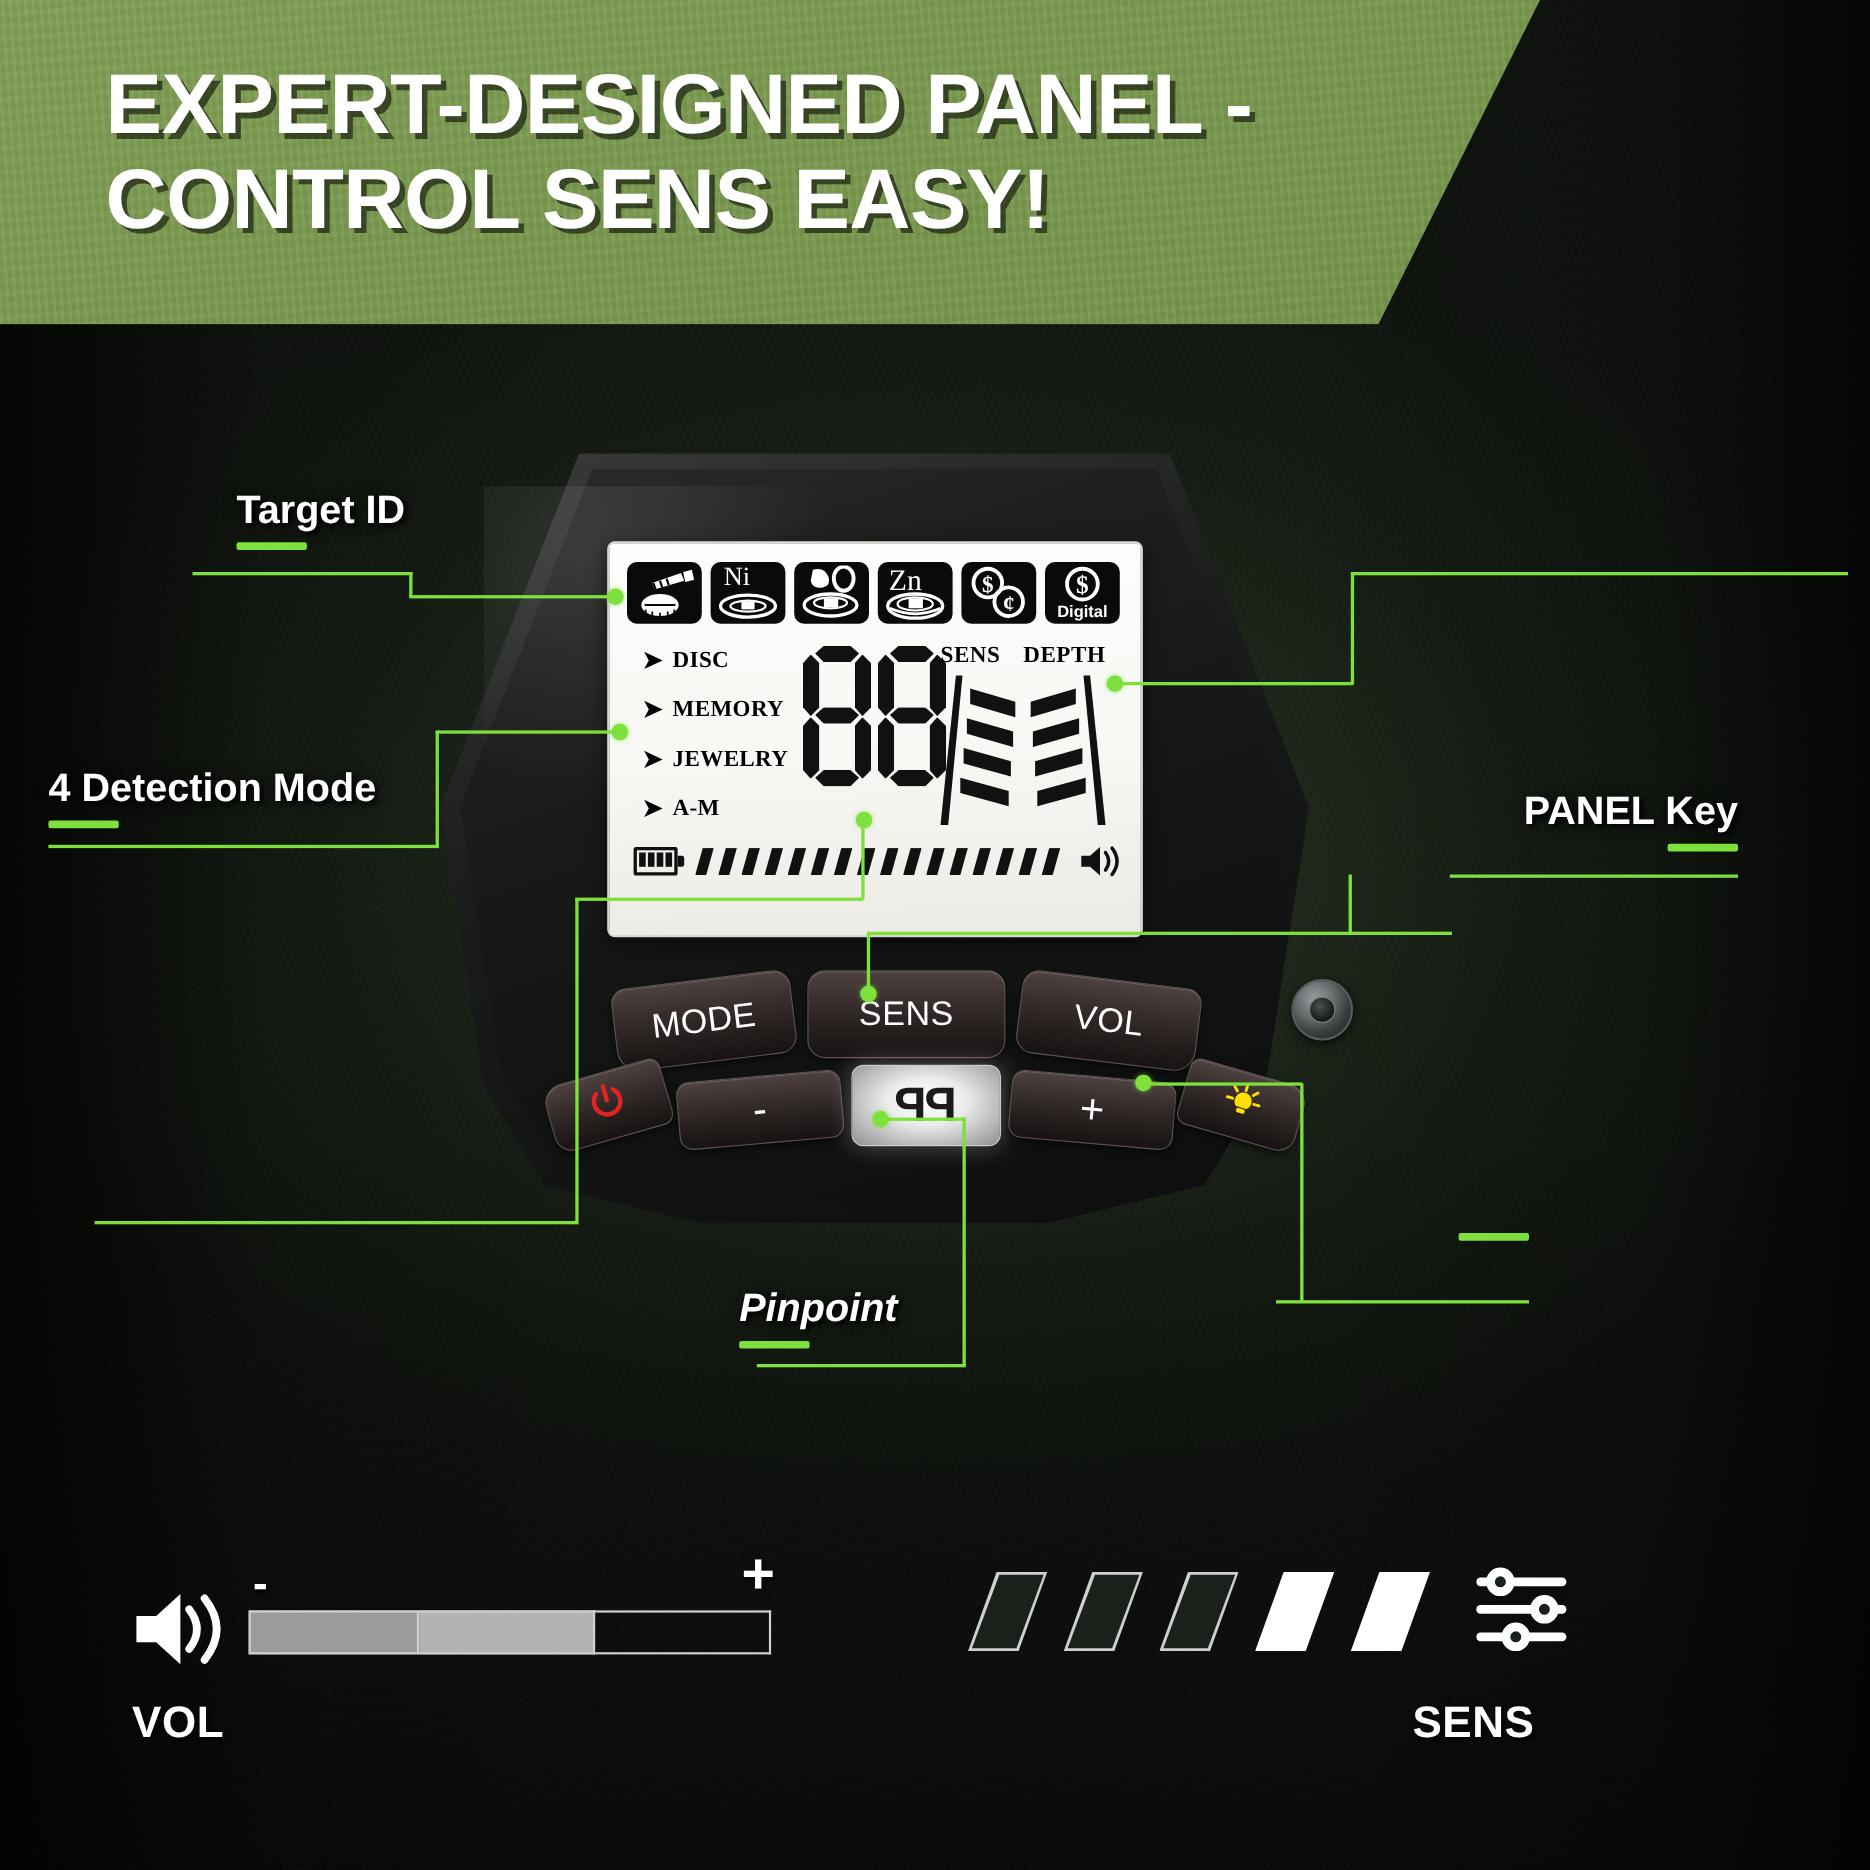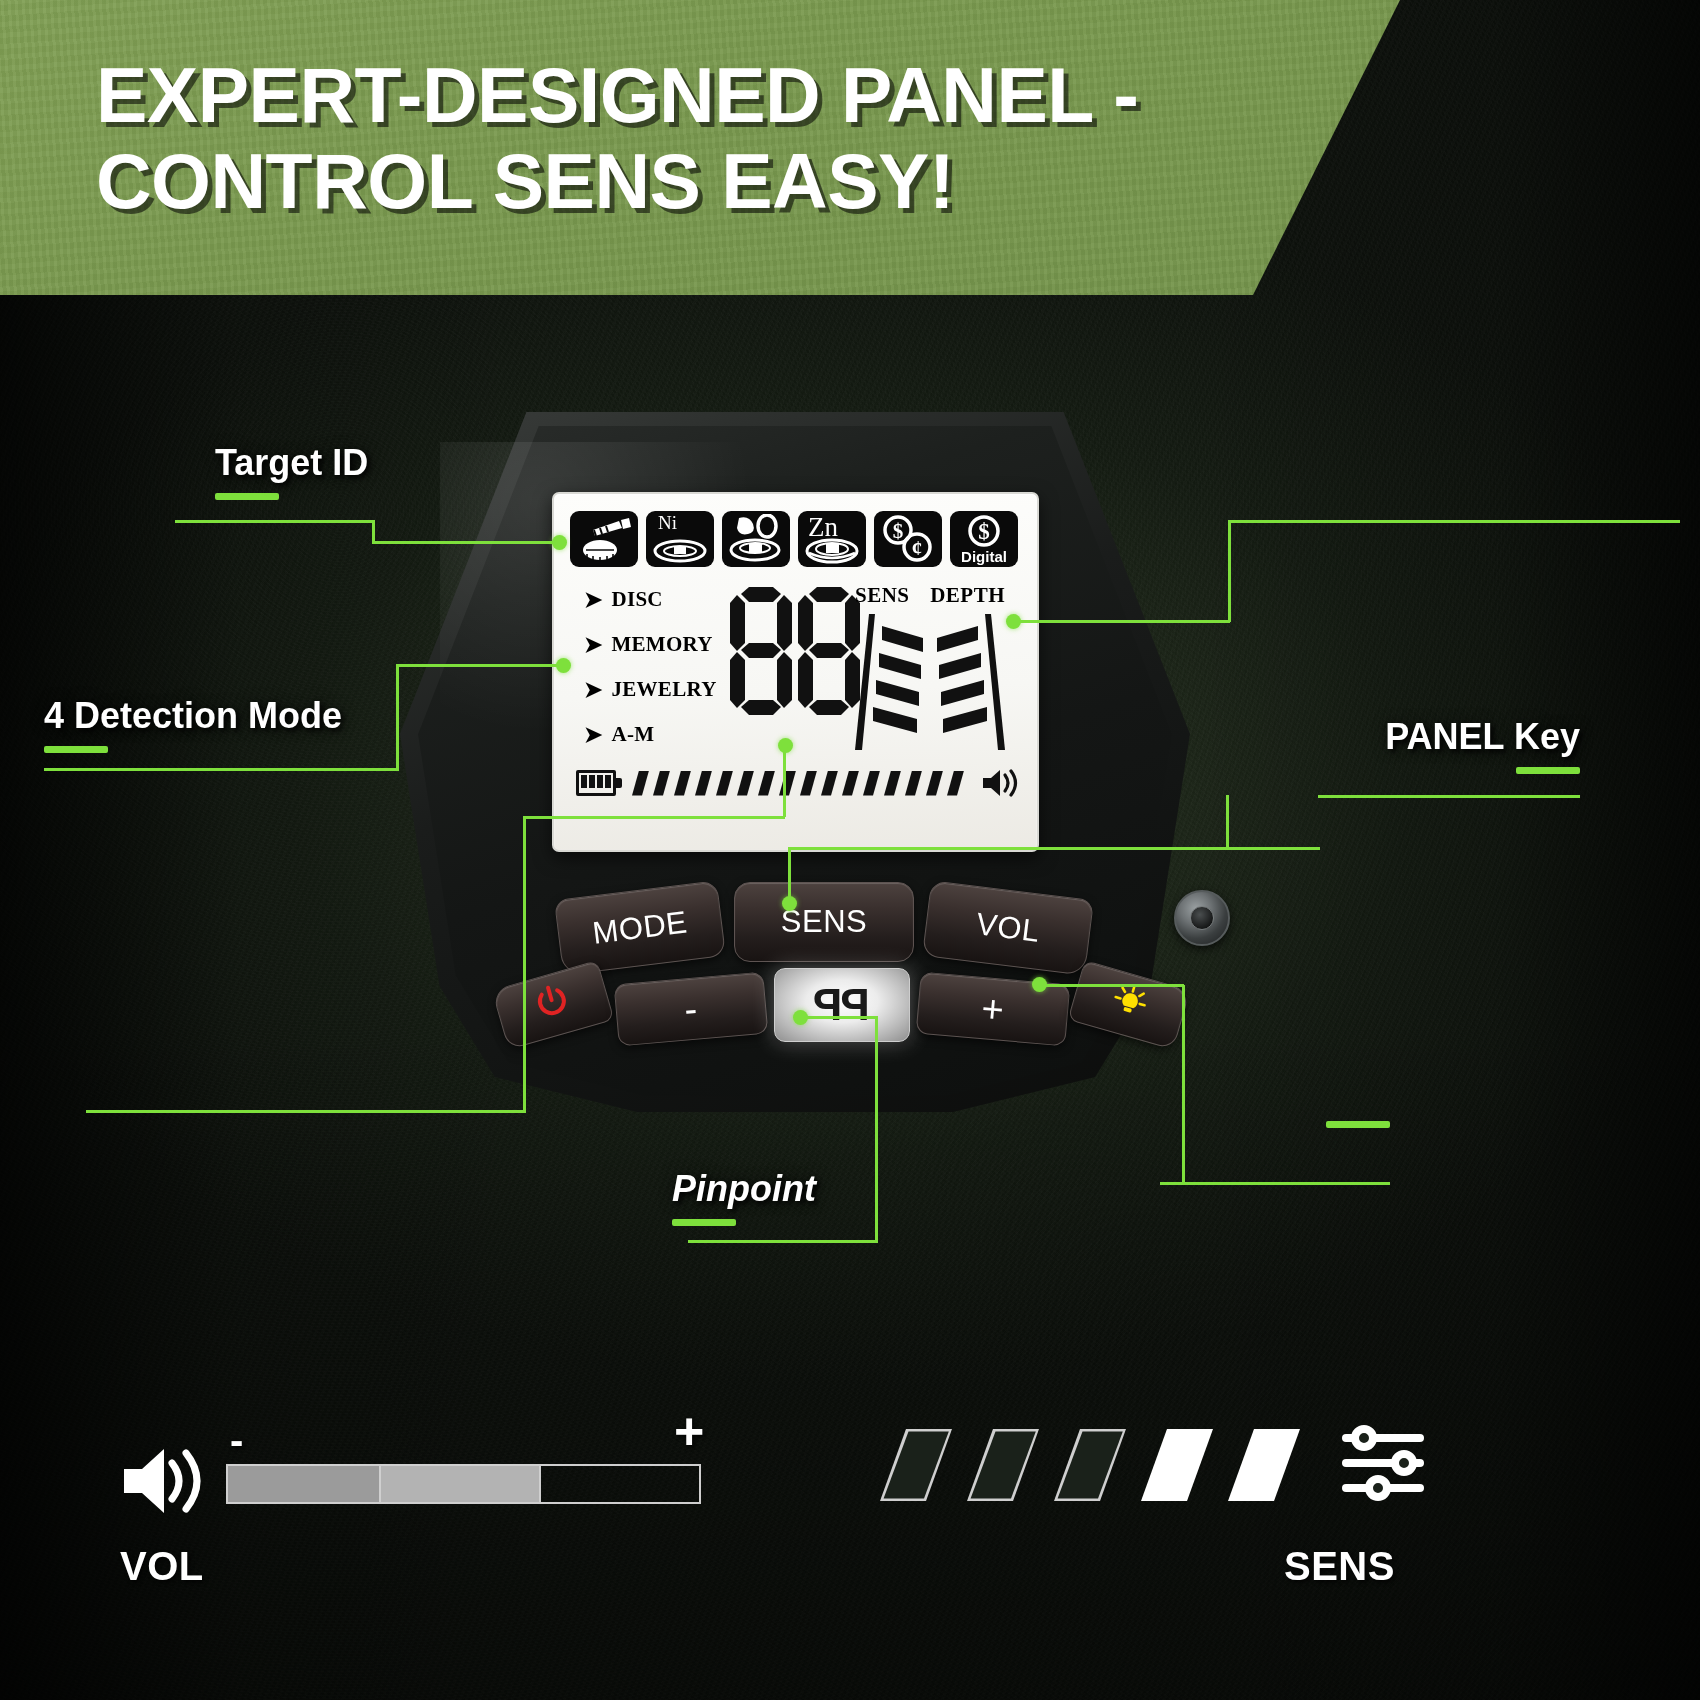--- a/index.html
+++ b/index.html
@@ -135,21 +135,21 @@
   }
   .tid-row{ display:flex; gap:8px; justify-content:flex-start; }
   .tid{
     width:68px; height:56px; background:#0a0a0a; border-radius:9px;
     position:relative; overflow:hidden;
     display:flex; align-items:center; justify-content:center;
   }
   .tid .lbl{
     position:absolute; color:#fff; font-weight:normal;
   }
-  .tid .ni{ font-size:19px; left:12px; top:1px; font-family:"Liberation Serif", serif;}
+  .tid .ni{ font-size:24px; left:12px; top:1px; font-family:"Liberation Serif", serif;}
   .tid .zn{ font-size:27px; left:10px; top:1px; font-family:"Liberation Serif", serif;}
   .tid .silver{ font-size:15px; left:0; right:0; bottom:2px; text-align:center; font-weight:bold;}
 
   .mid{ display:flex; margin-top:16px; height:180px; position:relative; }
   .modes{ width:140px; padding-left:14px; padding-top:4px; }
   .mode-row{ display:flex; align-items:center; gap:9px; margin-bottom:20px; }
   .mode-row .arrow{ color:#000; font-size:22px; line-height:1; font-weight:bold; }
   .mode-row .mlbl{ color:#000; font-weight:bold; font-size:21px; letter-spacing:.3px;
                    font-family:"Liberation Serif", serif; }
 

